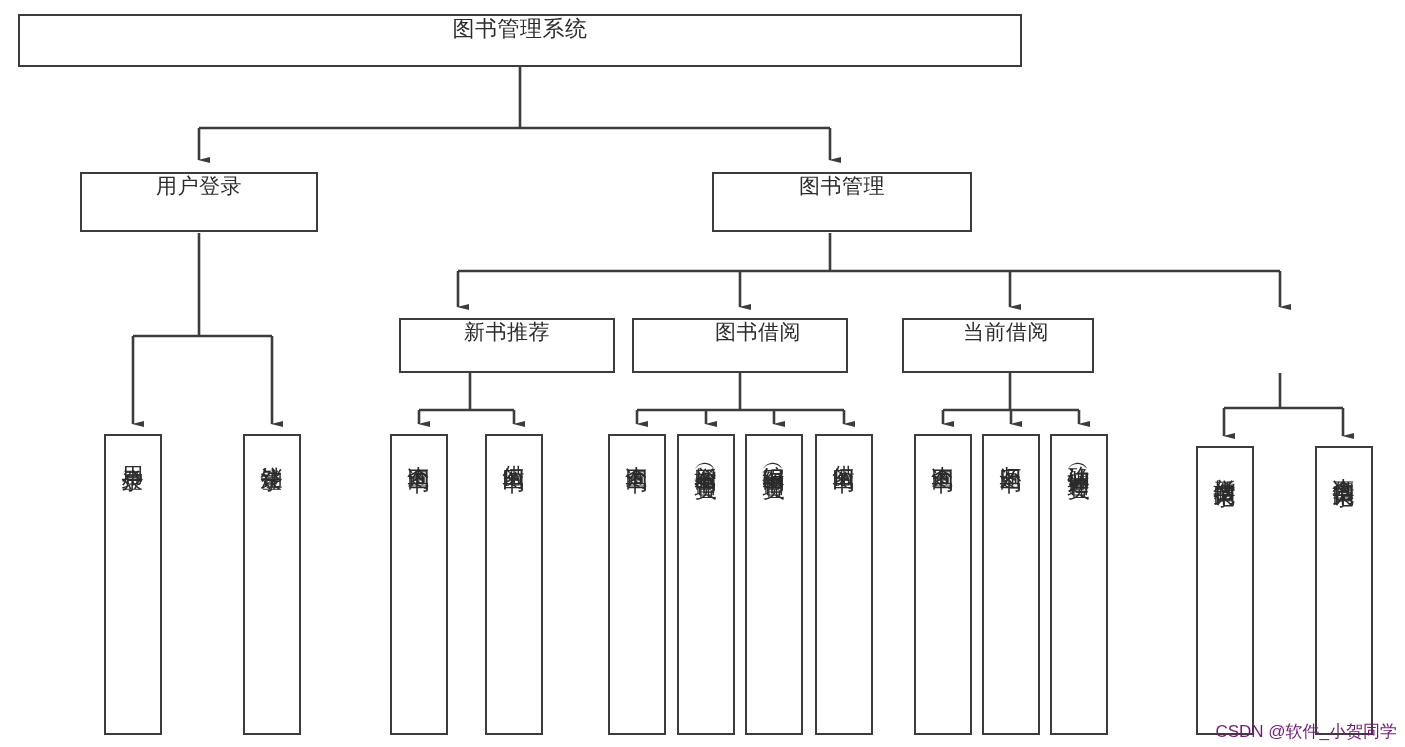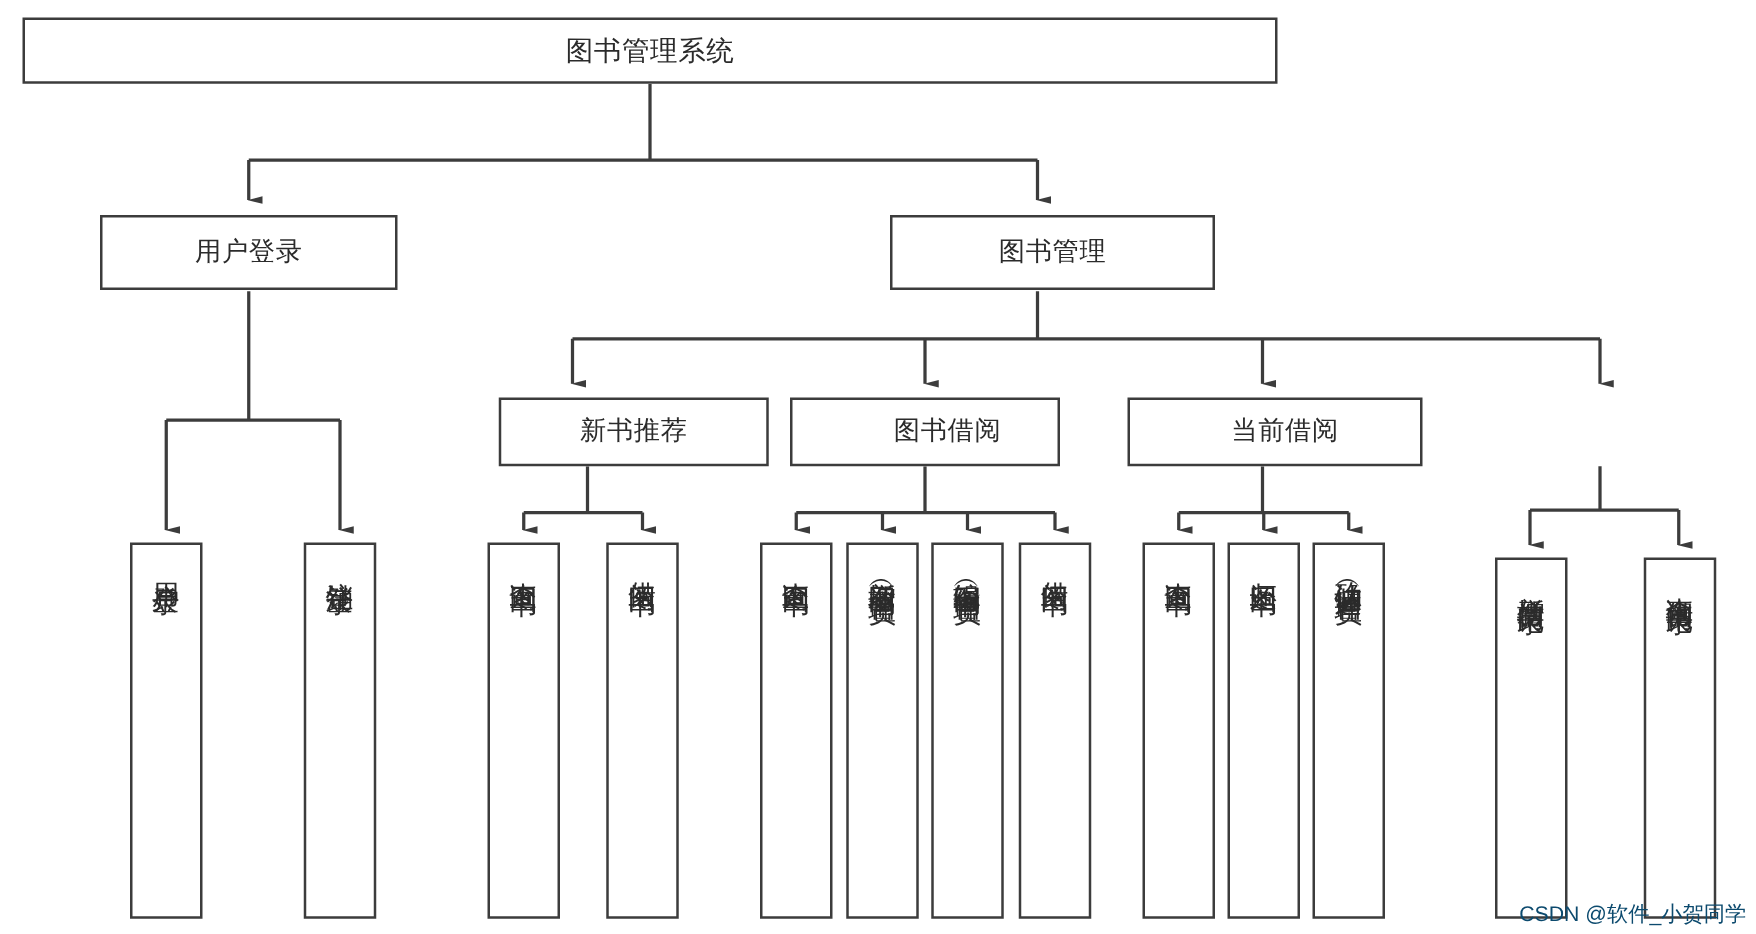--- a/index.html
+++ b/index.html
@@ -24,21 +24,20 @@
     width: 1405px;
     height: 747px;
     pointer-events: none;
   }
   .node {
     position: absolute;
     box-sizing: border-box;
     border: 2px solid #3c3c3c;
     background: #ffffff;
     display: flex;
-    align-items: center;
     justify-content: center;
     color: #2b2b2b;
   }
   .node .label {
     display: block;
     text-align: center;
     line-height: 1.18;
     letter-spacing: 0.5px;
   }
   
@@ -61,21 +60,21 @@
     font-size: 22px;
     line-height: 1.05;
     letter-spacing: 2px;
     white-space: nowrap;
   }
   .watermark {
     position: absolute;
     right: 8px;
     bottom: 4px;
     font-size: 17px;
-    color: #0c4a6e;
+    color: #701a75;
     white-space: nowrap;
     font-family: "Liberation Sans", "DejaVu Sans", sans-serif;
   }
 </style>
 </head>
 <body>
 
 <div id="canvas">
 
   <svg class="wires" viewBox="0 0 1405 747">
@@ -138,21 +137,21 @@
   <div class="node h" style="left:712px; top:172px; width:260px; height:60px;">
     <span class="label">图书管理</span>
   </div>
 
   <div class="node h" style="left:372px; top:318px; width:216px; height:55px;margin-left:27px;">
     <span class="label">新书推荐</span>
   </div>
   <div class="node h" style="left:632px; top:318px; width:216px; height:55px;padding-left:36px;">
     <span class="label">图书借阅</span>
   </div>
-  <div class="node h" style="left:902px; top:318px; width:236px; height:55px;padding-left:16px;">
+  <div class="node h" style="left:902px; top:318px; width:192px; height:55px;padding-left:16px;">
     <span class="label">当前借阅</span>
   </div>
 
   <div class="node v" style="left:104px; top:434px; width:58px; height:301px;">
     <span class="label">用户登录</span>
   </div>
   <div class="node v" style="left:243px; top:434px; width:58px; height:301px;">
     <span class="label">注销登录</span>
   </div>
 

